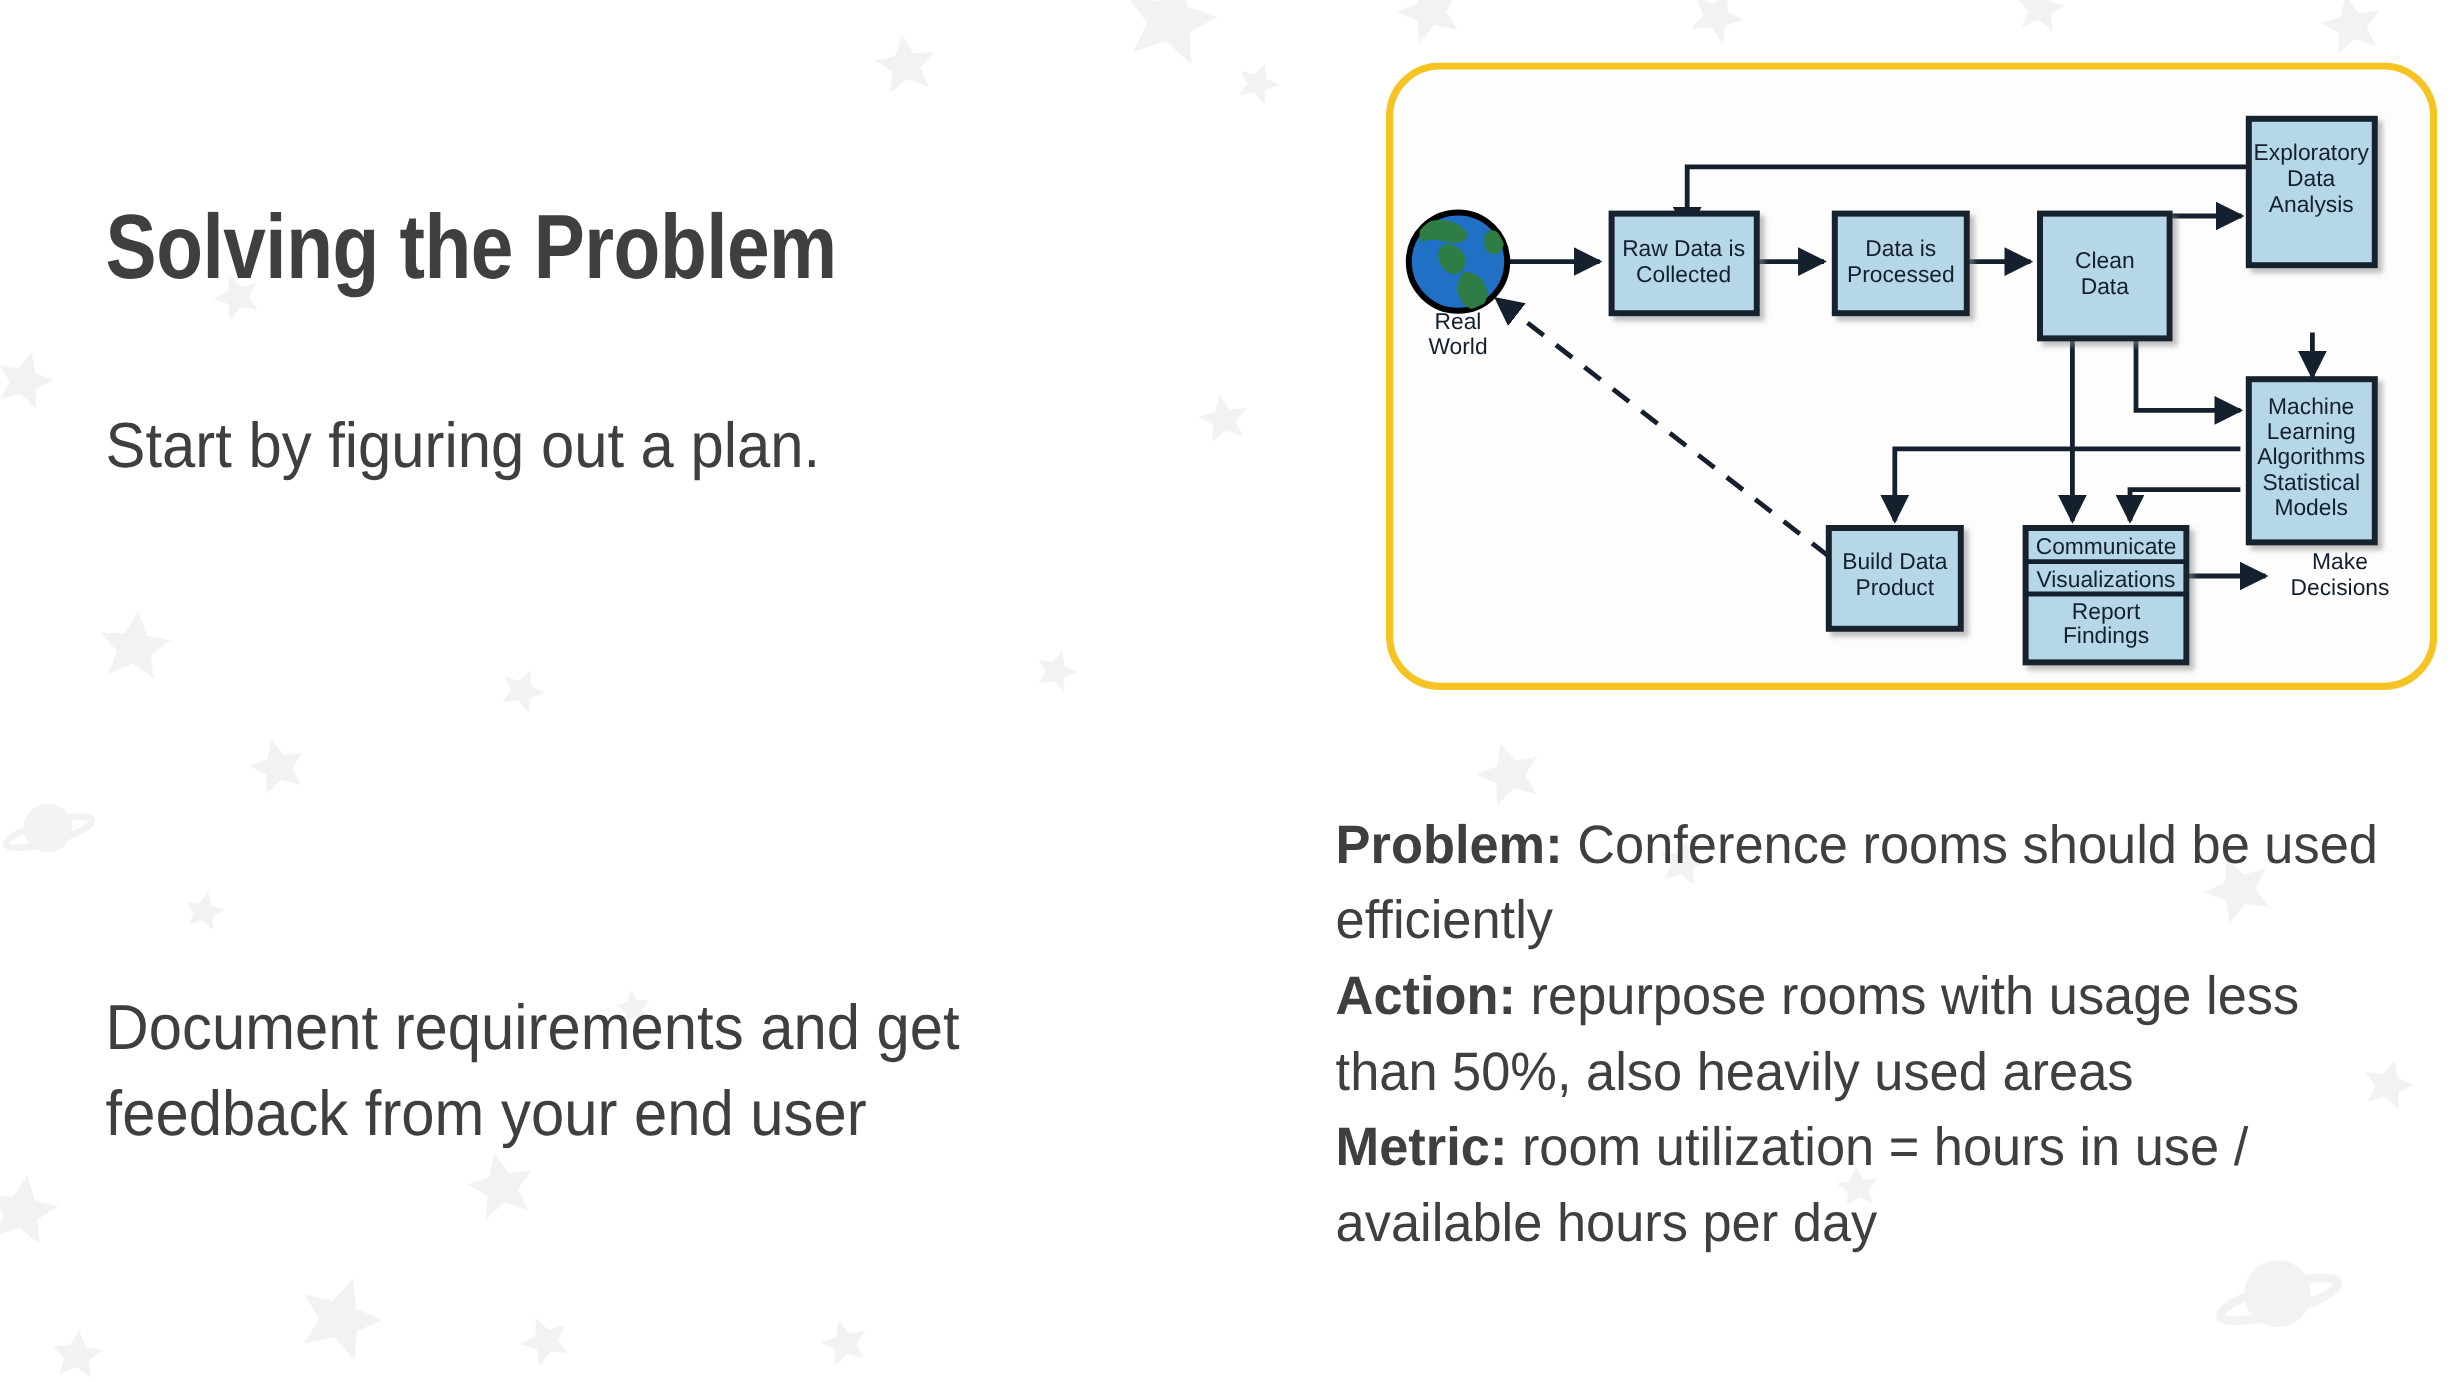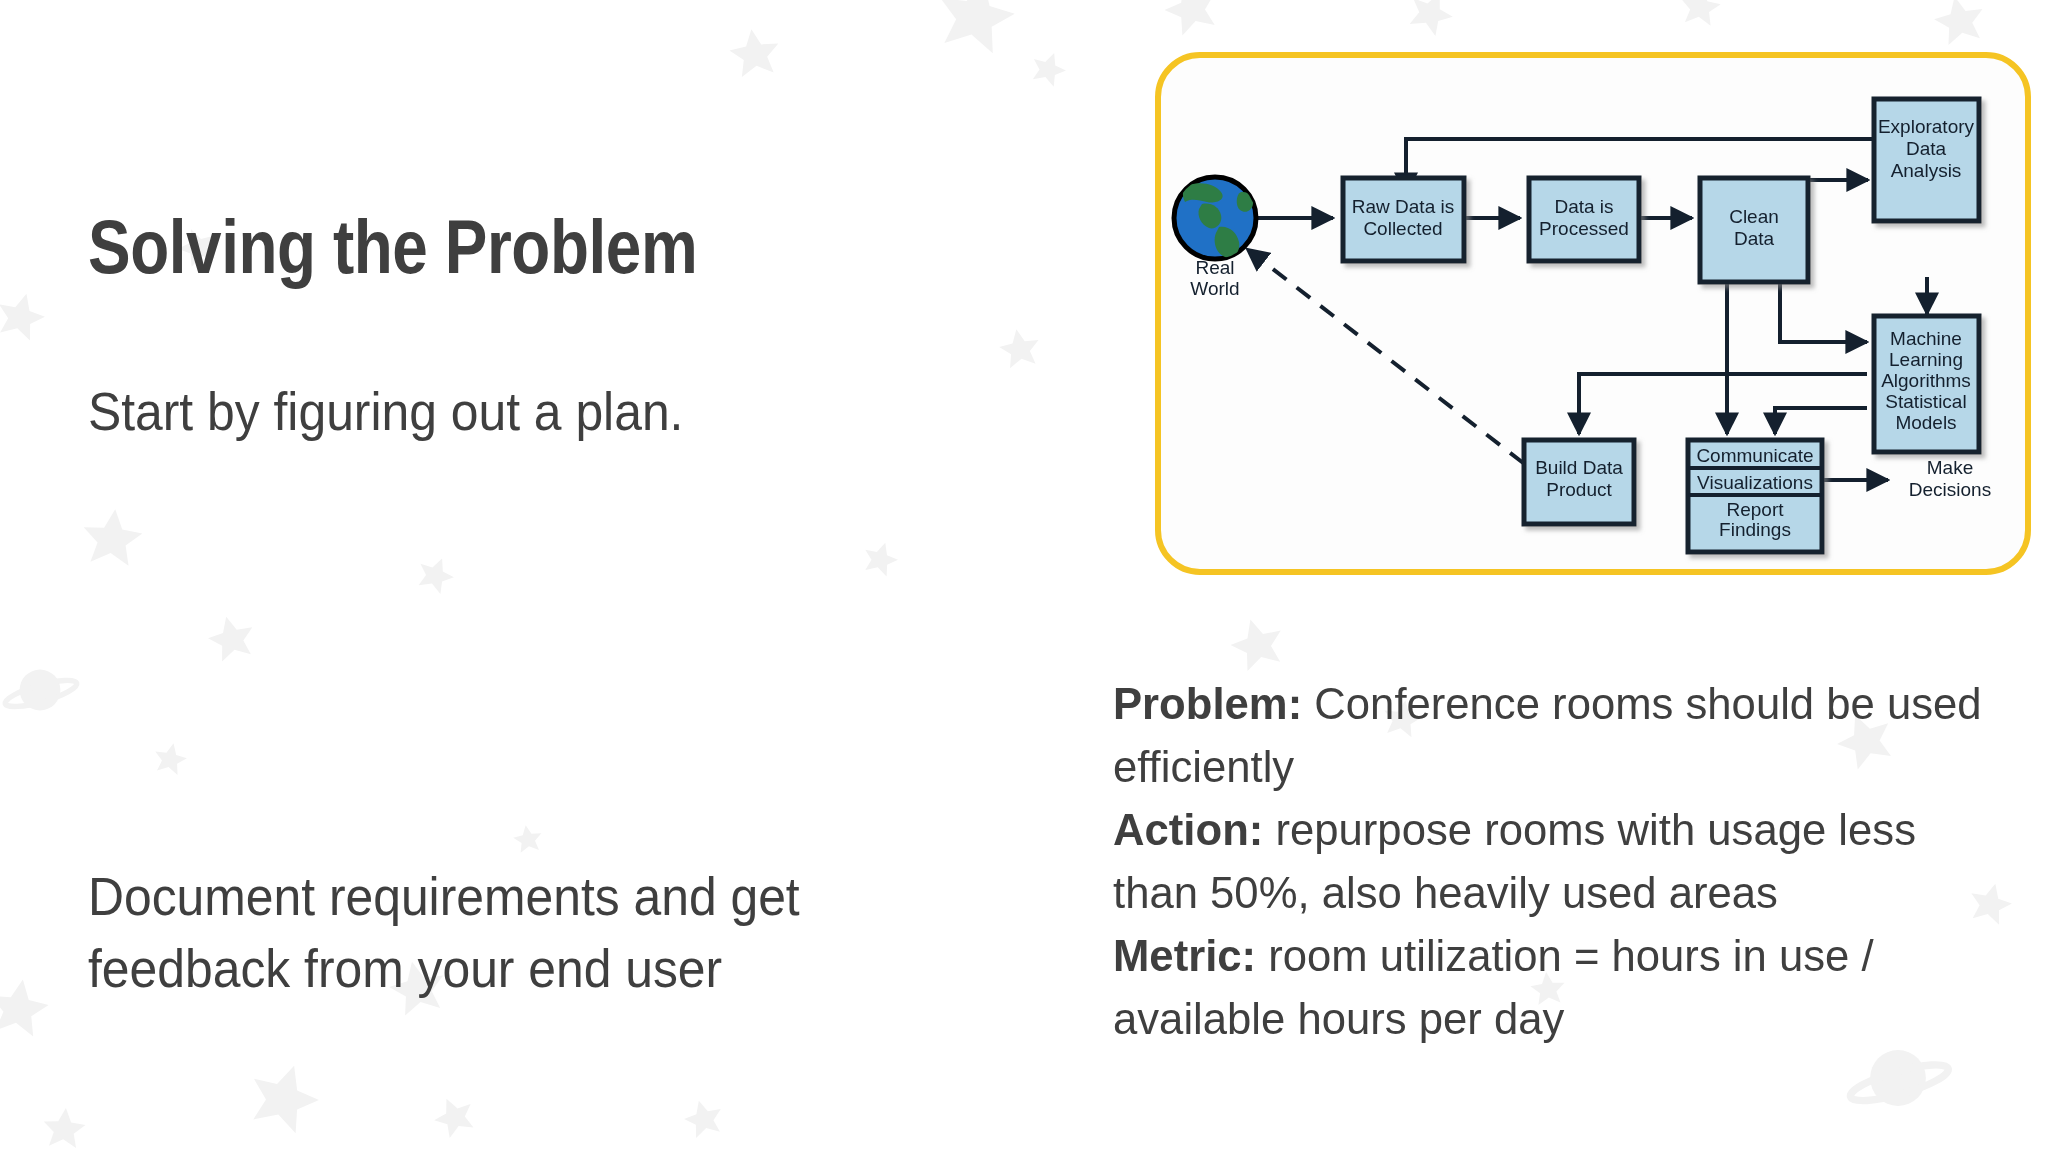--- a/index.html
+++ b/index.html
@@ -25,21 +25,20 @@
   }
 
   
   #left-col {
     position: absolute;
     left: 88px;
     top: 0;
     width: 900px;
     height: 1009px;
     z-index: 2;
-    margin-top: 40px;
   }
   #page-title {
     position: absolute;
     top: 112px;
     left: 0;
     font-family: "Liberation Sans Narrow", "Liberation Sans", sans-serif;
     font-weight: bold;
     font-size: 76px;
     letter-spacing: -0.5px;
     color: #3f3f3f;

